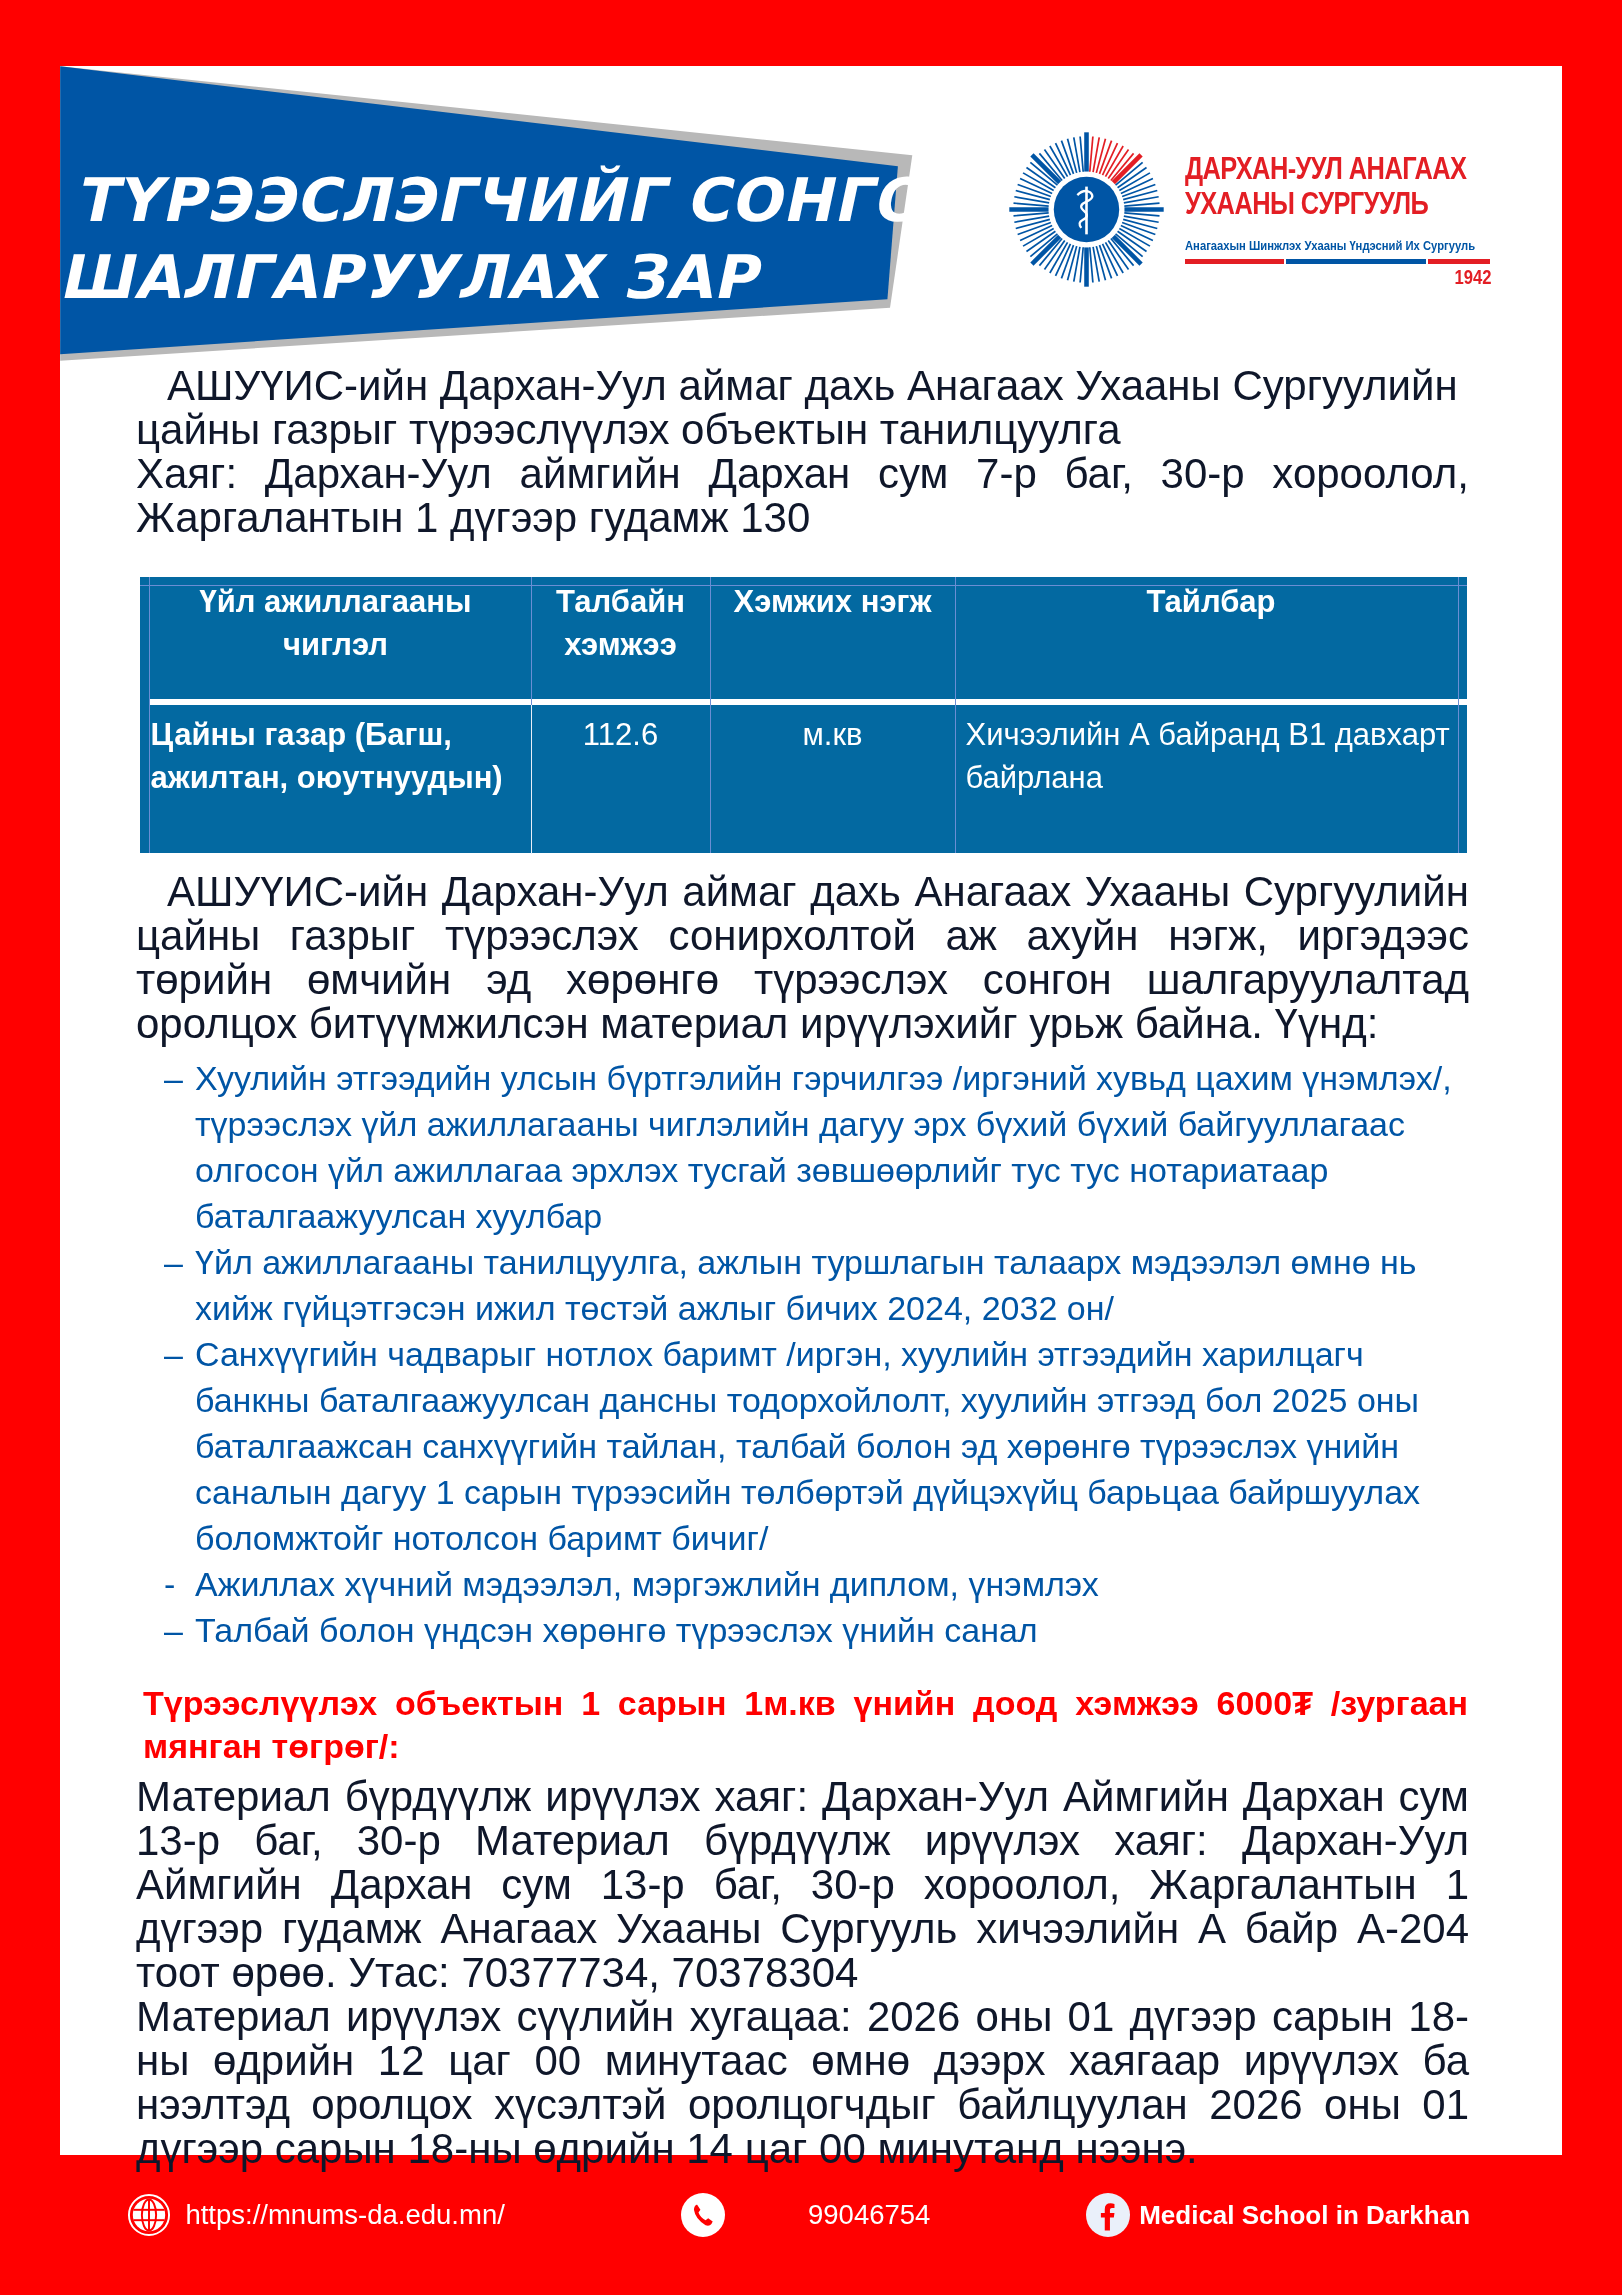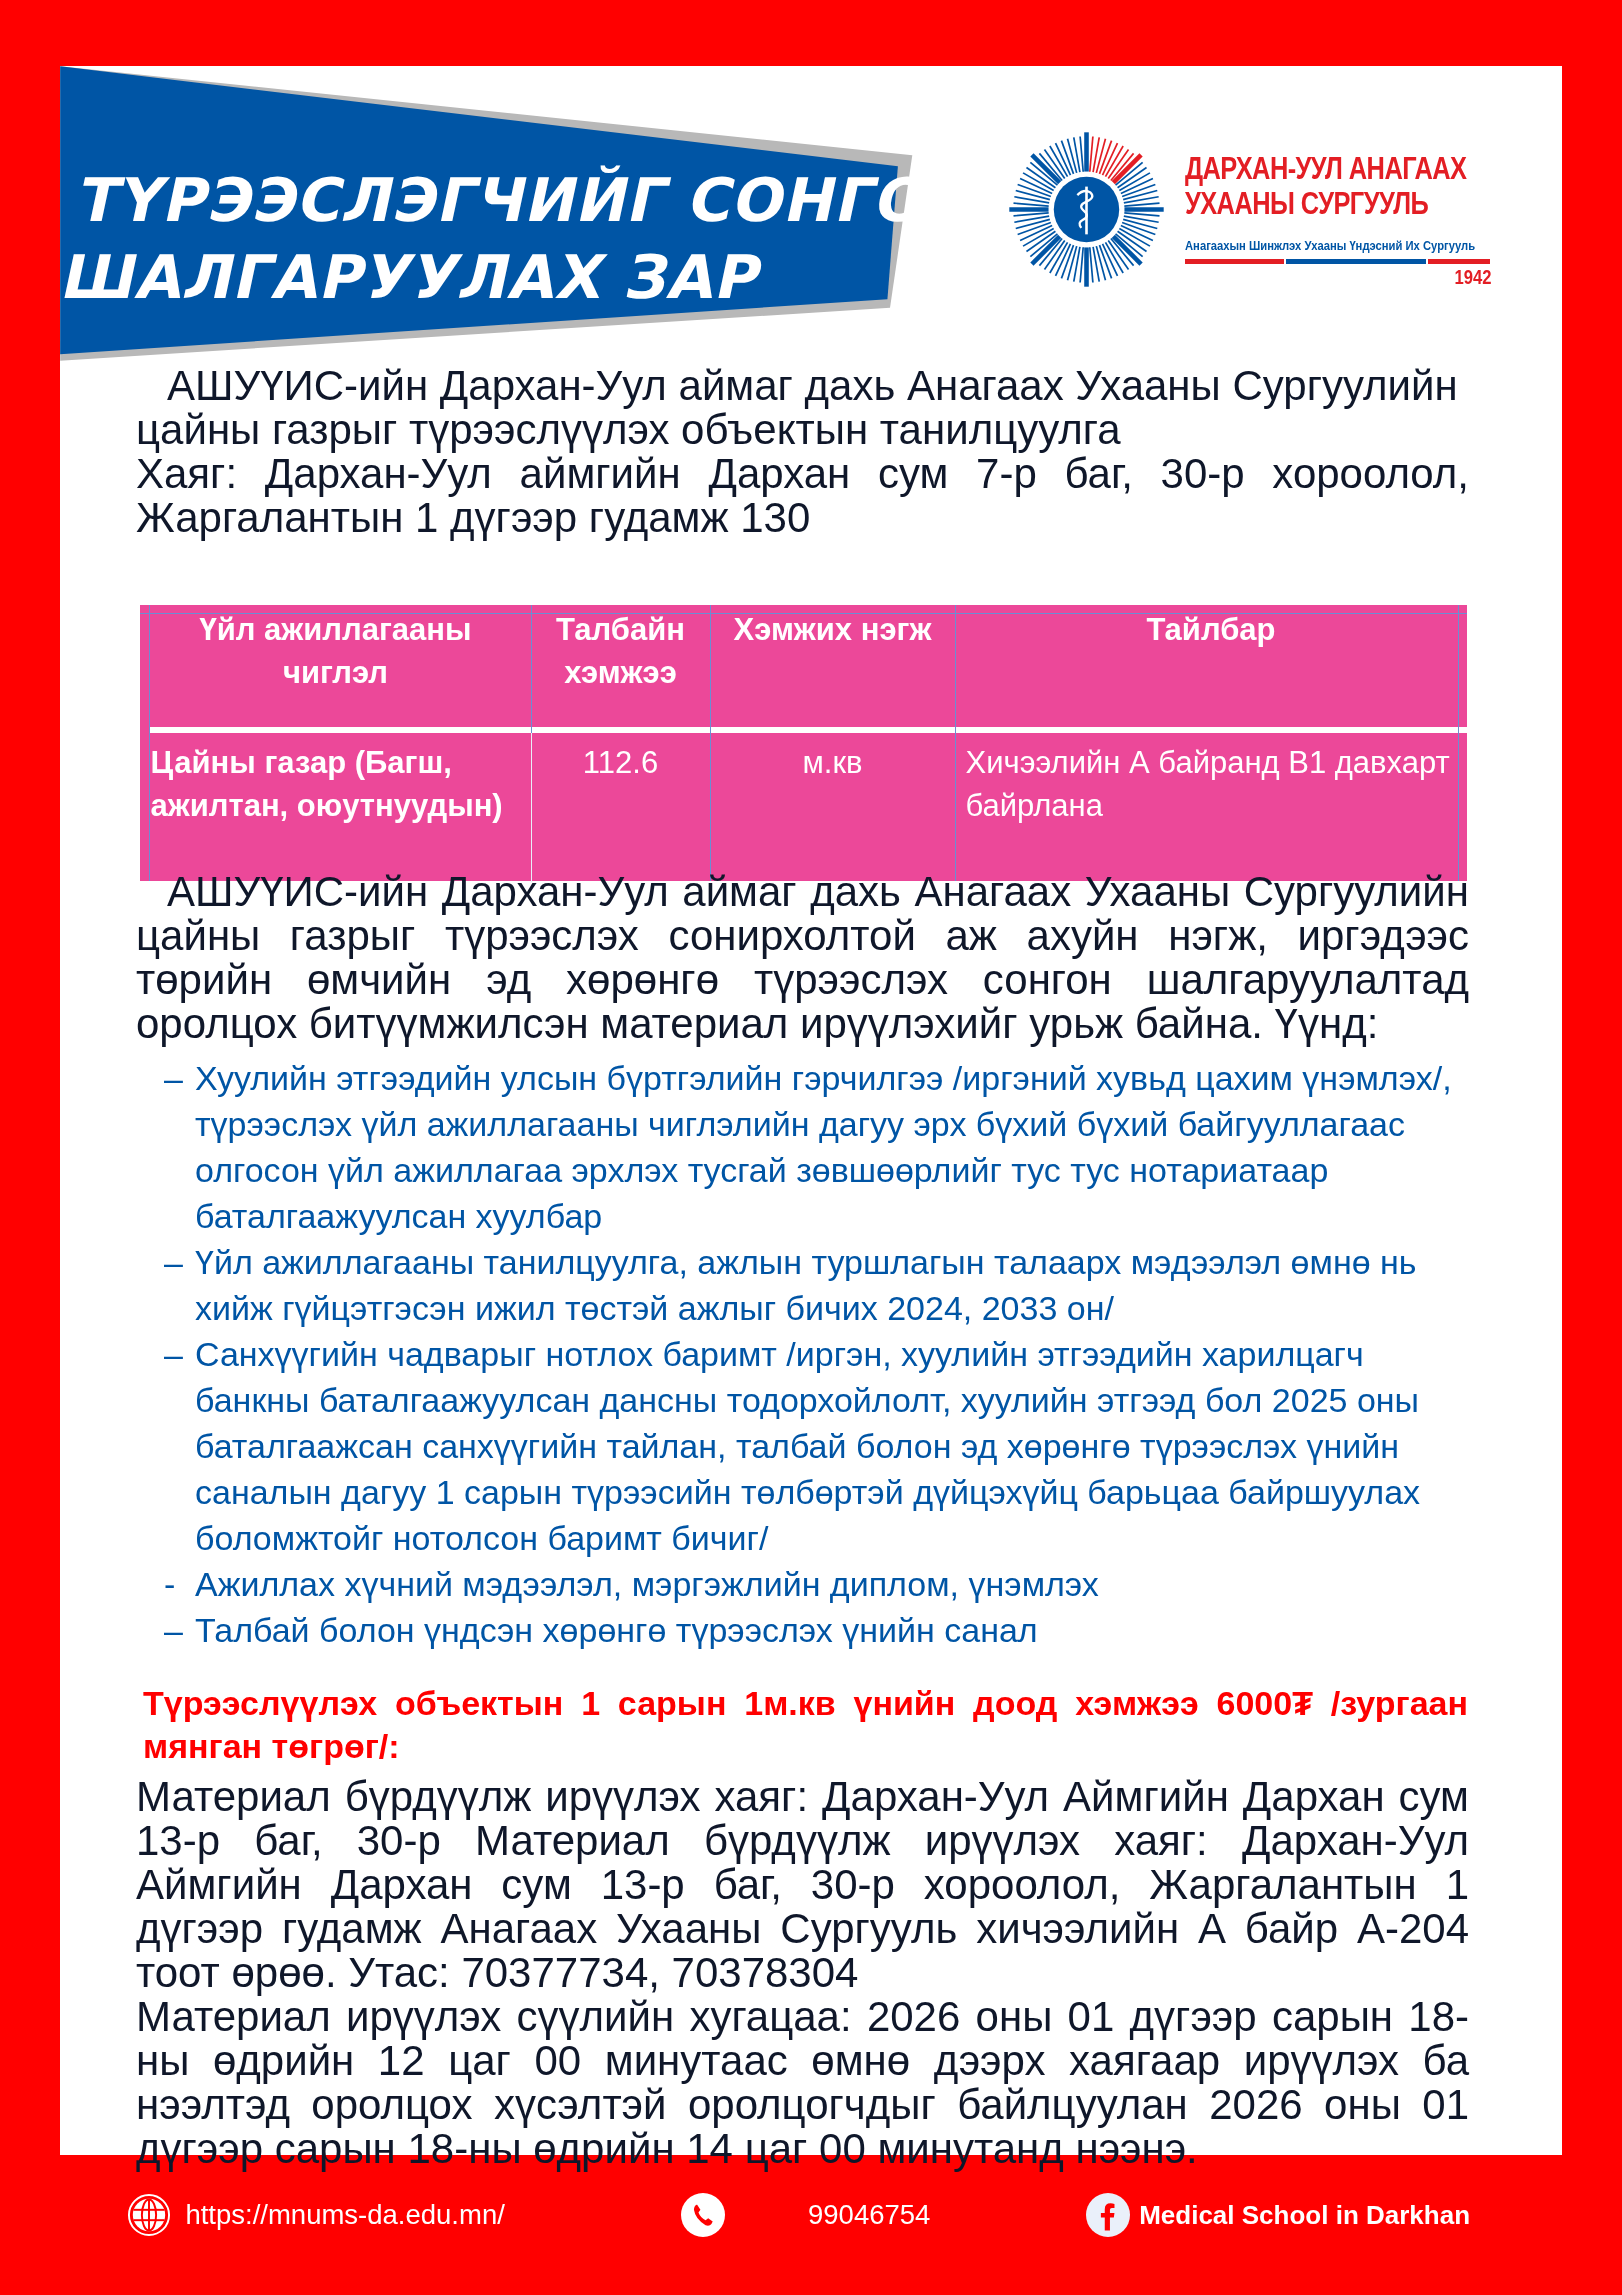--- a/index.html
+++ b/index.html
@@ -40,21 +40,21 @@
     transform: scaleX(0.85); transform-origin: right top;
   }
 
   .text { position: absolute; left: 136px; width: 1333px; color: #0f172a; font-size: 42px; line-height: 44px; }
   .justify { text-align: justify; }
   .indent { text-indent: 31px; }
   p { margin: 0; }
 
   .tbl {
     position: absolute; left: 140px; top: 577px; width: 1327px; height: 276px;
-    background: #ec4899; color: #FFFFFF; font-size: 31px; line-height: 43px; margin-top: 28px;
+    background: #0369a1; color: #FFFFFF; font-size: 31px; line-height: 43px;
   }
   .tbl .hdr { position: absolute; left: 0; top: 0; width: 100%; height: 122px; }
   .tbl .sep { position: absolute; left: 9.2px; top: 122px; width: 1318px; height: 5.9px; background: #FFFFFF; }
   .tbl .row { position: absolute; left: 0; top: 128px; width: 100%; height: 149px; }
   .tbl .cell { position: absolute; top: 7.9px; box-sizing: border-box; padding: 0 10.5px; }
   .tbl .hdr .cell { font-weight: bold; text-align: center; top: 2.6px; }
   .tbl .vline { position: absolute; top: 0; width: 1.3px; height: 276px; background: #6A8ED4; }
   .tbl .vline.strong { background: #E8EEF8; top: 128px; height: 149px; }
   .tbl .topline { position: absolute; left: 0; top: 7.9px; width: 100%; height: 1.3px; background: #6A8ED4; }
 
@@ -211,21 +211,21 @@
   <p class="indent justify" style="text-align-last:left;">АШУҮИС-ийн Дархан-Уул аймаг дахь Анагаах Ухааны Сургуулийн цайны газрыг түрээслэх сонирхолтой аж ахуйн нэгж, иргэдээс төрийн өмчийн эд хөрөнгө түрээслэх сонгон шалгаруулалтад оролцох битүүмжилсэн материал ирүүлэхийг урьж байна. Үүнд:</p>
 </div>
 
 <div class="list" style="top:1055px;">
   <div class="li">
     <span class="dash">–</span>
     <span>Хуулийн этгээдийн улсын бүртгэлийн гэрчилгээ /иргэний хувьд цахим үнэмлэх/, түрээслэх үйл ажиллагааны чиглэлийн дагуу эрх бүхий бүхий байгууллагаас олгосон үйл ажиллагаа эрхлэх тусгай зөвшөөрлийг тус тус нотариатаар баталгаажуулсан хуулбар</span>
   </div>
   <div class="li">
     <span class="dash">–</span>
-    <span>Үйл ажиллагааны танилцуулга, ажлын туршлагын талаарх мэдээлэл өмнө нь хийж гүйцэтгэсэн ижил төстэй ажлыг бичих 2024, 2033 он/</span>
+    <span>Үйл ажиллагааны танилцуулга, ажлын туршлагын талаарх мэдээлэл өмнө нь хийж гүйцэтгэсэн ижил төстэй ажлыг бичих 2024, 2032 он/</span>
   </div>
   <div class="li">
     <span class="dash">–</span>
     <span>Санхүүгийн чадварыг нотлох баримт /иргэн, хуулийн этгээдийн харилцагч банкны баталгаажуулсан дансны тодорхойлолт, хуулийн этгээд бол 2025 оны баталгаажсан санхүүгийн тайлан, талбай болон эд хөрөнгө түрээслэх үнийн саналын дагуу 1 сарын түрээсийн төлбөртэй дүйцэхүйц барьцаа байршуулах боломжтойг нотолсон баримт бичиг/</span>
   </div>
   <div class="li">
     <span class="dash">-</span>
     <span>Ажиллах хүчний мэдээлэл, мэргэжлийн диплом, үнэмлэх</span>
   </div>
   <div class="li">

